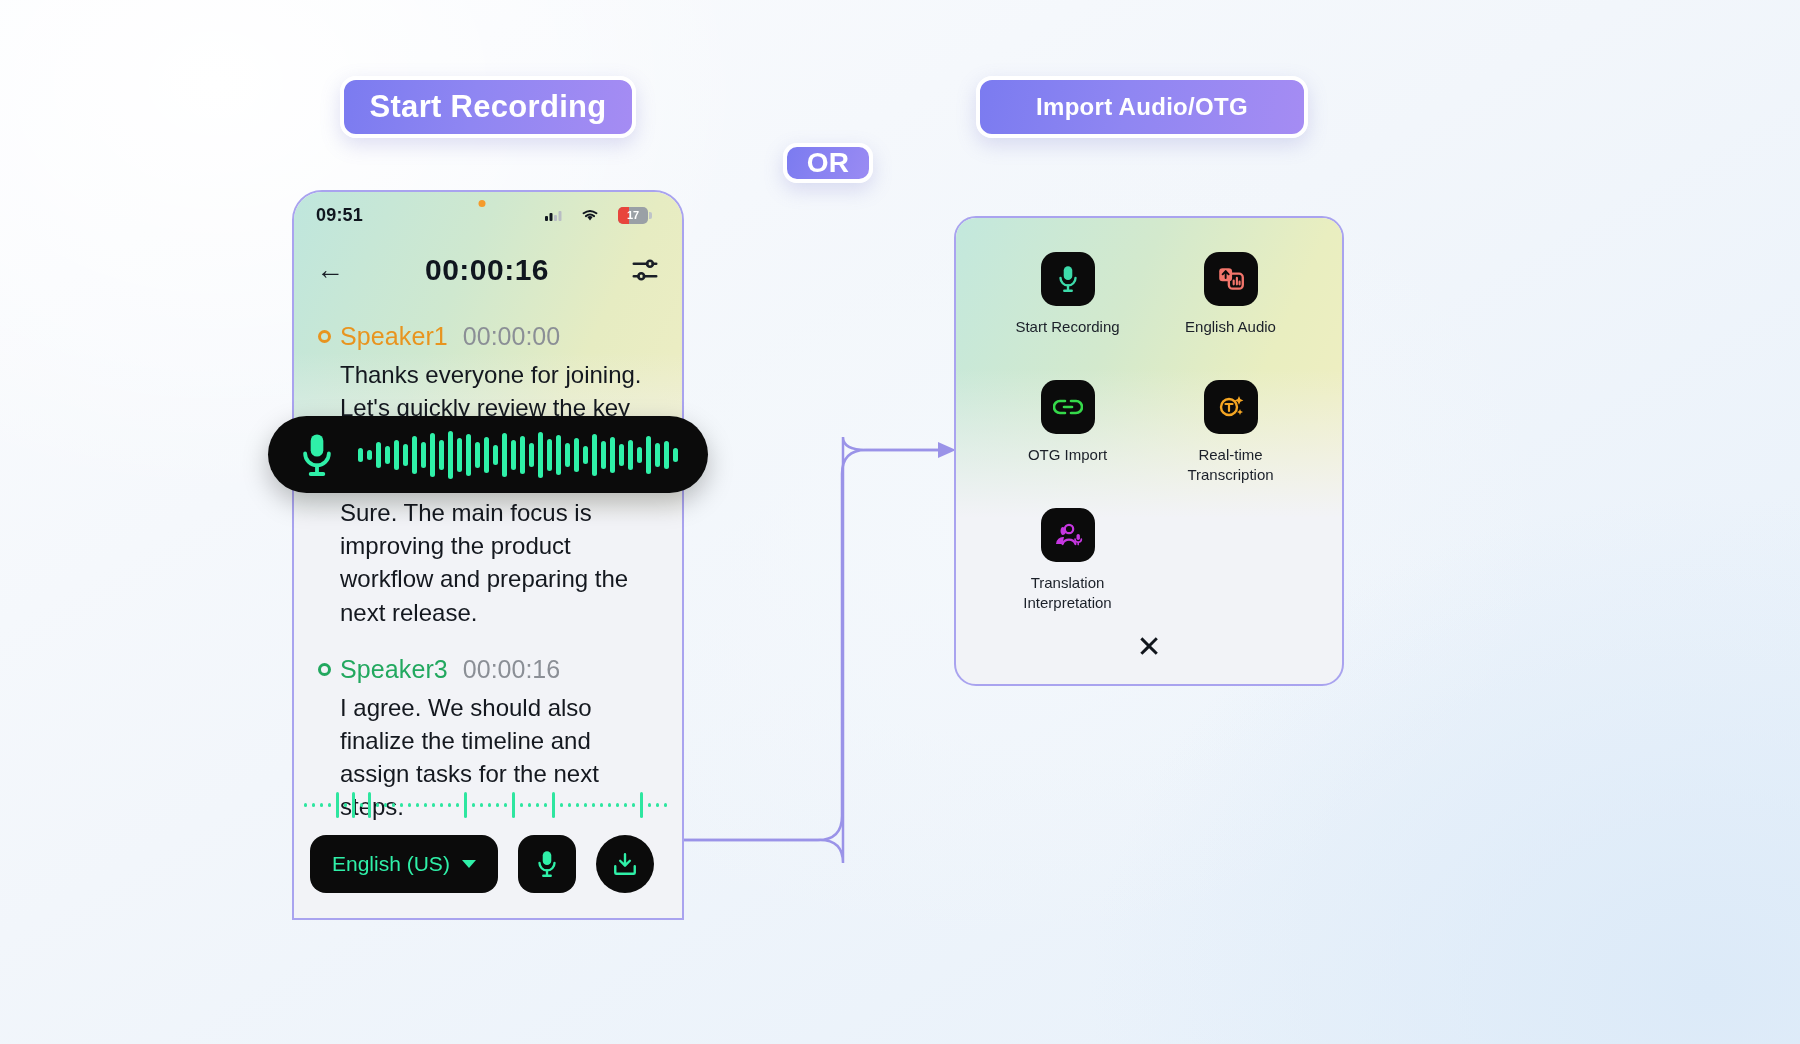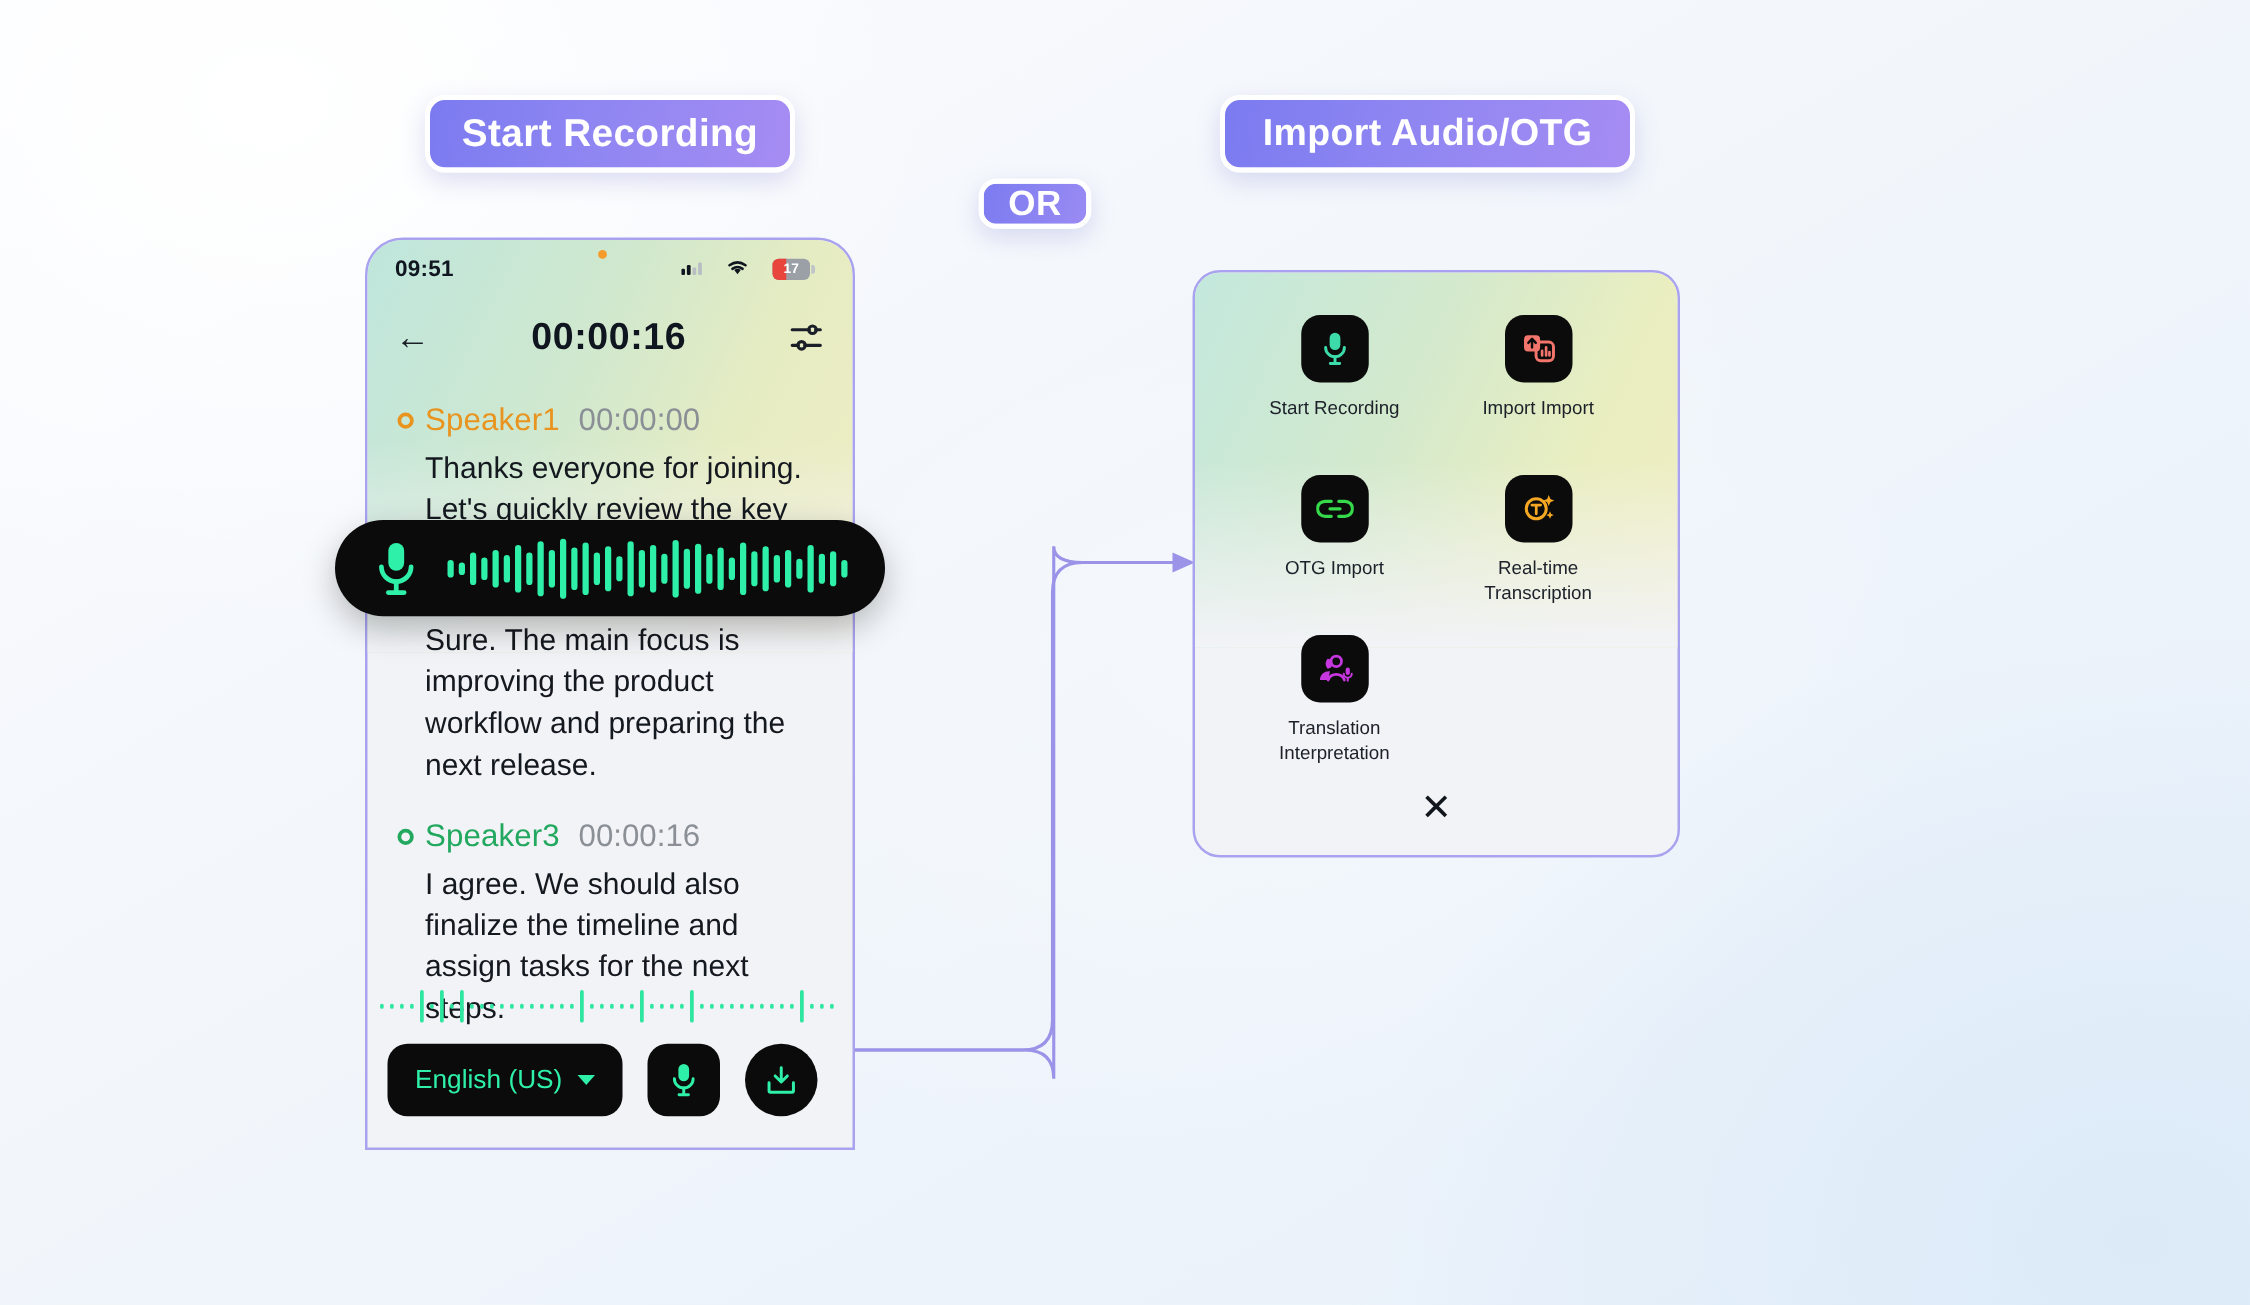--- a/index.html
+++ b/index.html
@@ -31,21 +31,21 @@
     color: #ffffff;
     font-weight: bold;
     letter-spacing: .3px;
     border-radius: 16px;
     border: 4px solid #ffffff;
     box-shadow: 0 7px 20px rgba(110,110,200,.22);
     background: linear-gradient(100deg, #7b7bf0 0%, #8f86f2 45%, #a58cf3 100%);
     white-space: nowrap;
   }
   .pill-start { left: 340px; top: 76px; width: 296px; height: 62px; font-size: 31px; }
-  .pill-import { left: 976px; top: 76px; width: 332px; height: 62px; font-size: 30px; }
+  .pill-import { left: 976px; top: 76px; width: 332px; height: 62px; font-size: 24px; }
   .pill-or {
     left: 783px; top: 143px; width: 90px; height: 40px; font-size: 28px;
     border-radius: 14px;
     background: linear-gradient(110deg, #7b7bf0 0%, #9a8bf3 100%);
   }
 
   
   .phone {
     position: absolute;
     left: 292px; top: 190px;
@@ -63,21 +63,21 @@
     content: ""; position: absolute; left: 0; right: 0; bottom: 0; height: 170px;
     background: linear-gradient(to bottom, rgba(242,243,247,0) 0%, #f2f3f7 100%);
   }
 
   .statusbar {
     position: absolute; left: 0; right: 12px; top: 0; height: 46px;
     display: flex; align-items: center; justify-content: space-between;
     padding: 0 22px;
   }
   .status-time { font-size: 18px; font-weight: bold; color: #10161f; letter-spacing: .2px; }
-  .status-icons { display: flex; align-items: flex-start; gap: 19px; }
+  .status-icons { display: flex; align-items: center; gap: 19px; }
   .dot-orange {
     position: absolute; left: 50%; top: 8px; transform: translateX(-50%);
     width: 7px; height: 7px; border-radius: 50%; background: #f59b2b;
   }
   .battery {
     display: flex; align-items: center; justify-content: center;
     width: 30px; height: 17px; border-radius: 5px;
     background: #9aa0a6; color: #ffffff; font-size: 11px; font-weight: bold;
     position: relative;
   }
@@ -402,21 +402,21 @@
 
       <div class="tile">
         <div class="tile-ico">
           <svg width="30" height="30" viewBox="0 0 28 28">
             <rect x="12" y="9" width="13" height="14" rx="3.5" stroke="#f2756b" stroke-width="2.2" fill="none"></rect>
             <path d="M16.5 19 v-3.5 M19.5 19 v-6 M22 19 v-2.5" stroke="#f2756b" stroke-width="2" stroke-linecap="round"></path>
             <rect x="3" y="4" width="12" height="12" rx="3" fill="#f2756b"></rect>
             <path d="M9 13 V7 M6.2 9.6 L9 6.6 L11.8 9.6" stroke="#0b0b0b" stroke-width="1.8" fill="none" stroke-linecap="round" stroke-linejoin="round"></path>
           </svg>
         </div>
-        <div class="tile-lbl">Import Import</div>
+        <div class="tile-lbl">English Audio</div>
       </div>
 
       <div class="tile">
         <div class="tile-ico">
           <svg width="30" height="20" viewBox="0 0 30 20">
             <path d="M12 4 H7 a6 6 0 0 0 0 12 h5" stroke="#35d94a" stroke-width="2.6" fill="none" stroke-linecap="round"></path>
             <path d="M18 4 h5 a6 6 0 0 1 0 12 h-5" stroke="#35d94a" stroke-width="2.6" fill="none" stroke-linecap="round"></path>
             <path d="M11 10 h8" stroke="#35d94a" stroke-width="2.6" stroke-linecap="round"></path>
           </svg>
         </div>

